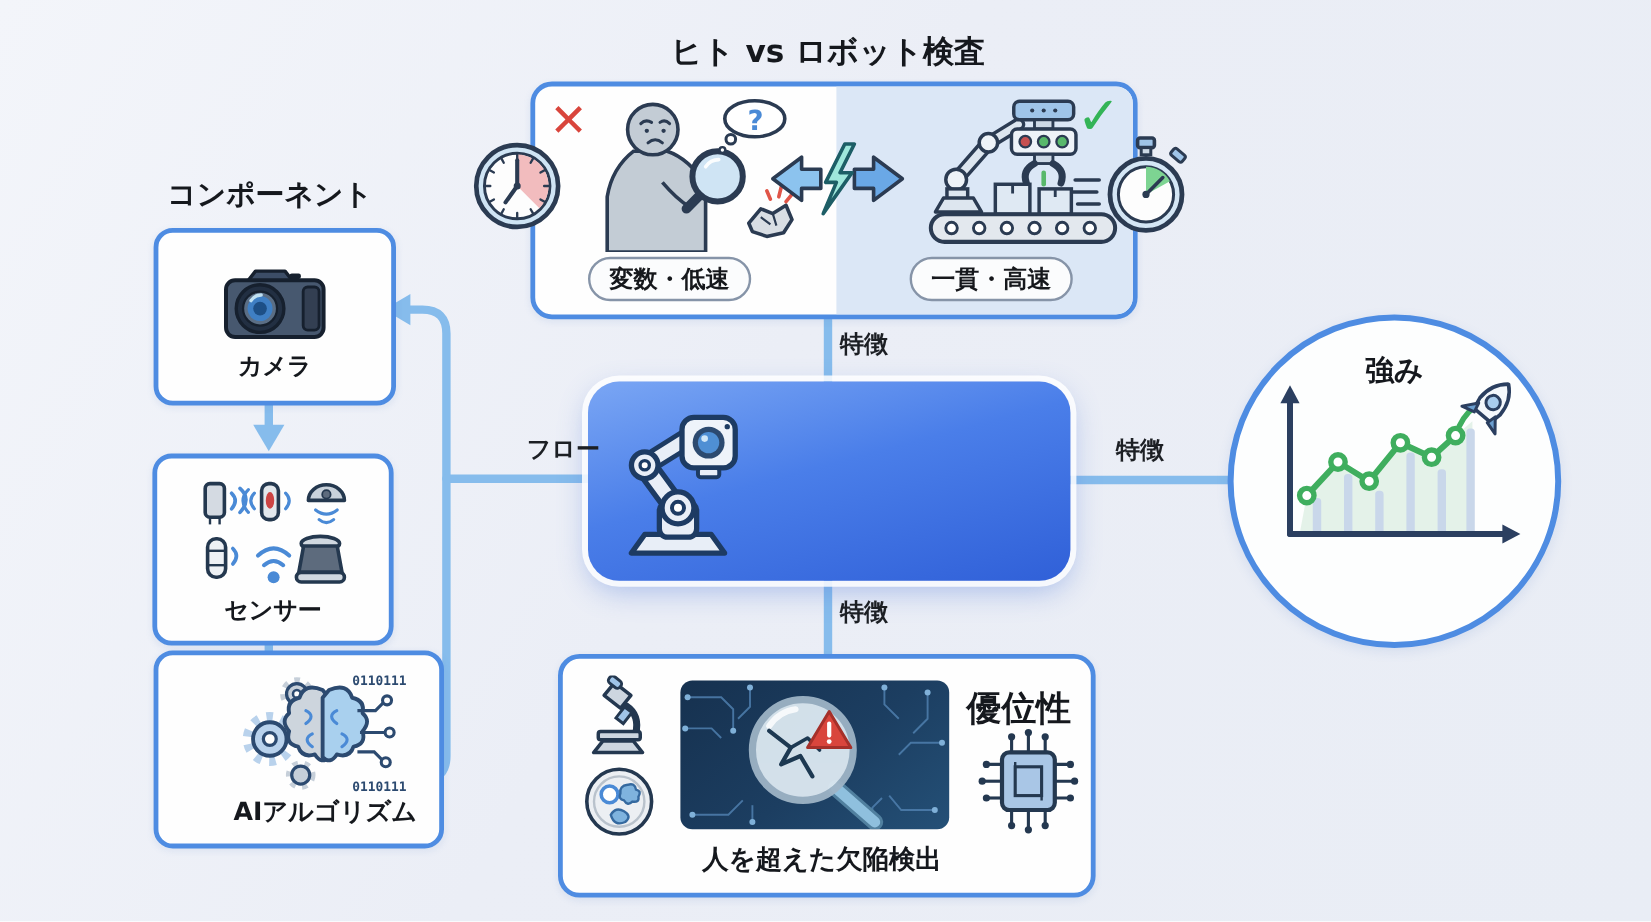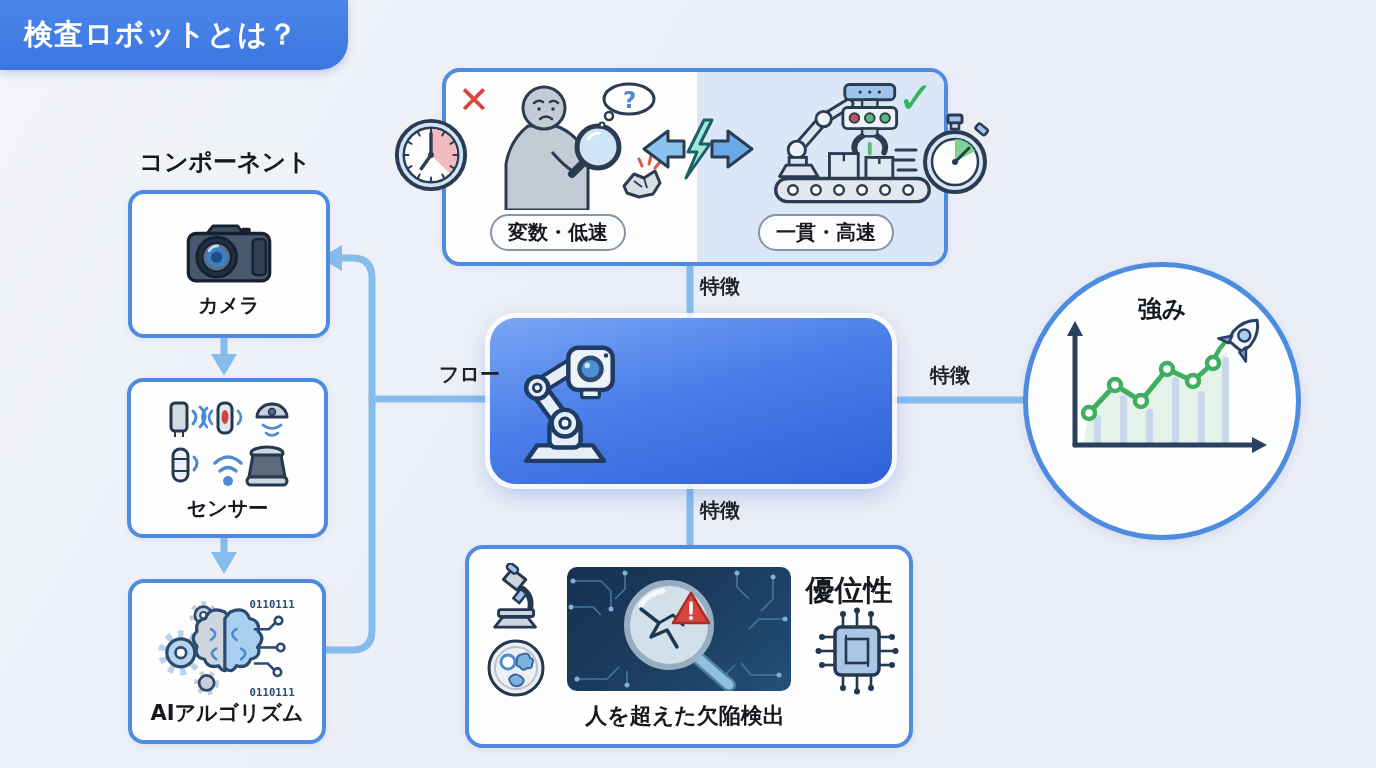--- a/index.html
+++ b/index.html
@@ -67,24 +67,22 @@
       <path d="M224 332 V356"></path>
       <path d="M224 532 V554"></path>
     </g>
     <g fill="#86bcec">
       <polygon points="320,258 342,245 342,271"></polygon>
       <polygon points="224,376 211,354 237,354"></polygon>
       <polygon points="224,574 211,552 237,552"></polygon>
     </g>
   </svg>
 
-  <div class="abs badge">
-    <span>検査ロボットとは？</span>
-  </div>
-
+
+  <div class="abs h-title" style="left:440px;top:26px;width:500px;font-size:26px;">ヒト vs ロボット検査</div>
 
   <div class="abs nodebox cmpbox">
     <div class="cmp-right-half"></div>
 
     <div class="mark-x">✕</div>
     <div class="mark-check">✓</div>
 
     <svg class="abs" style="left:46px;top:10px;" width="170" height="128" viewBox="0 0 170 128">
       <path d="M36 44 Q18 58 14 82 L14 128 H96 L96 72 Q82 50 64 44 Z" fill="#c3ccd5" stroke="#2b3b52" stroke-width="3"></path>
       <circle cx="52" cy="26" r="21" fill="#c3ccd5" stroke="#2b3b52" stroke-width="3"></circle>
@@ -233,21 +231,21 @@
       <path d="M31 62 q6 6 0 13" fill="none" stroke="#4a8ad6" stroke-width="3" stroke-linecap="round"></path>
       <path d="M52 68 q13 -12 26 0 M57 76 q8 -7 16 0" fill="none" stroke="#4a8ad6" stroke-width="3.4" stroke-linecap="round"></path>
       <circle cx="65" cy="86" r="5" fill="#4a8ad6"></circle>
       <ellipse cx="104" cy="58" rx="16" ry="6" fill="#d0d8e0" stroke="#24384f" stroke-width="3"></ellipse>
       <path d="M90 60 L86 82 H122 L118 60 Z" fill="#5d6b7d" stroke="#24384f" stroke-width="3" stroke-linejoin="round"></path>
       <rect x="84" y="82" width="40" height="8" rx="4" fill="#d0d8e0" stroke="#24384f" stroke-width="3"></rect>
     </svg>
     <div class="complabel">センサー</div>
   </div>
 
-  <div class="abs nodebox compstack" style="left:128px;top:579px;width:190px;height:157px;">
+  <div class="abs nodebox compstack" style="left:128px;top:542px;width:190px;height:157px;padding-left:44px;">
     <svg width="140" height="102" viewBox="0 0 130 95">
       <circle cx="22" cy="52" r="17" fill="none" stroke="#b9d2ec" stroke-width="8" stroke-dasharray="5 6"></circle>
       <circle cx="22" cy="52" r="13" fill="#b9d2ec" stroke="#2c4a70" stroke-width="3"></circle>
       <circle cx="22" cy="52" r="5" fill="#fdfdfd" stroke="#2c4a70" stroke-width="2.5"></circle>
       <circle cx="43" cy="17" r="10" fill="none" stroke="#c6cfd9" stroke-width="6" stroke-dasharray="4 5"></circle>
       <circle cx="43" cy="17" r="8" fill="#c6cfd9" stroke="#2c4a70" stroke-width="2.5"></circle>
       <circle cx="43" cy="17" r="3" fill="#fdfdfd" stroke="#2c4a70" stroke-width="2"></circle>
       <circle cx="46" cy="80" r="9" fill="none" stroke="#c6cfd9" stroke-width="5" stroke-dasharray="4 5"></circle>
       <circle cx="46" cy="80" r="7" fill="#c6cfd9" stroke="#2c4a70" stroke-width="2.5"></circle>
       <path d="M63 14 q-14 -6 -18 6 q-10 2 -8 12 q-7 6 0 14 q-3 10 7 12 q3 9 13 6 q5 8 11 2 V20 Z" fill="#cdd5dd" stroke="#2c4a70" stroke-width="3" stroke-linejoin="round"></path>

